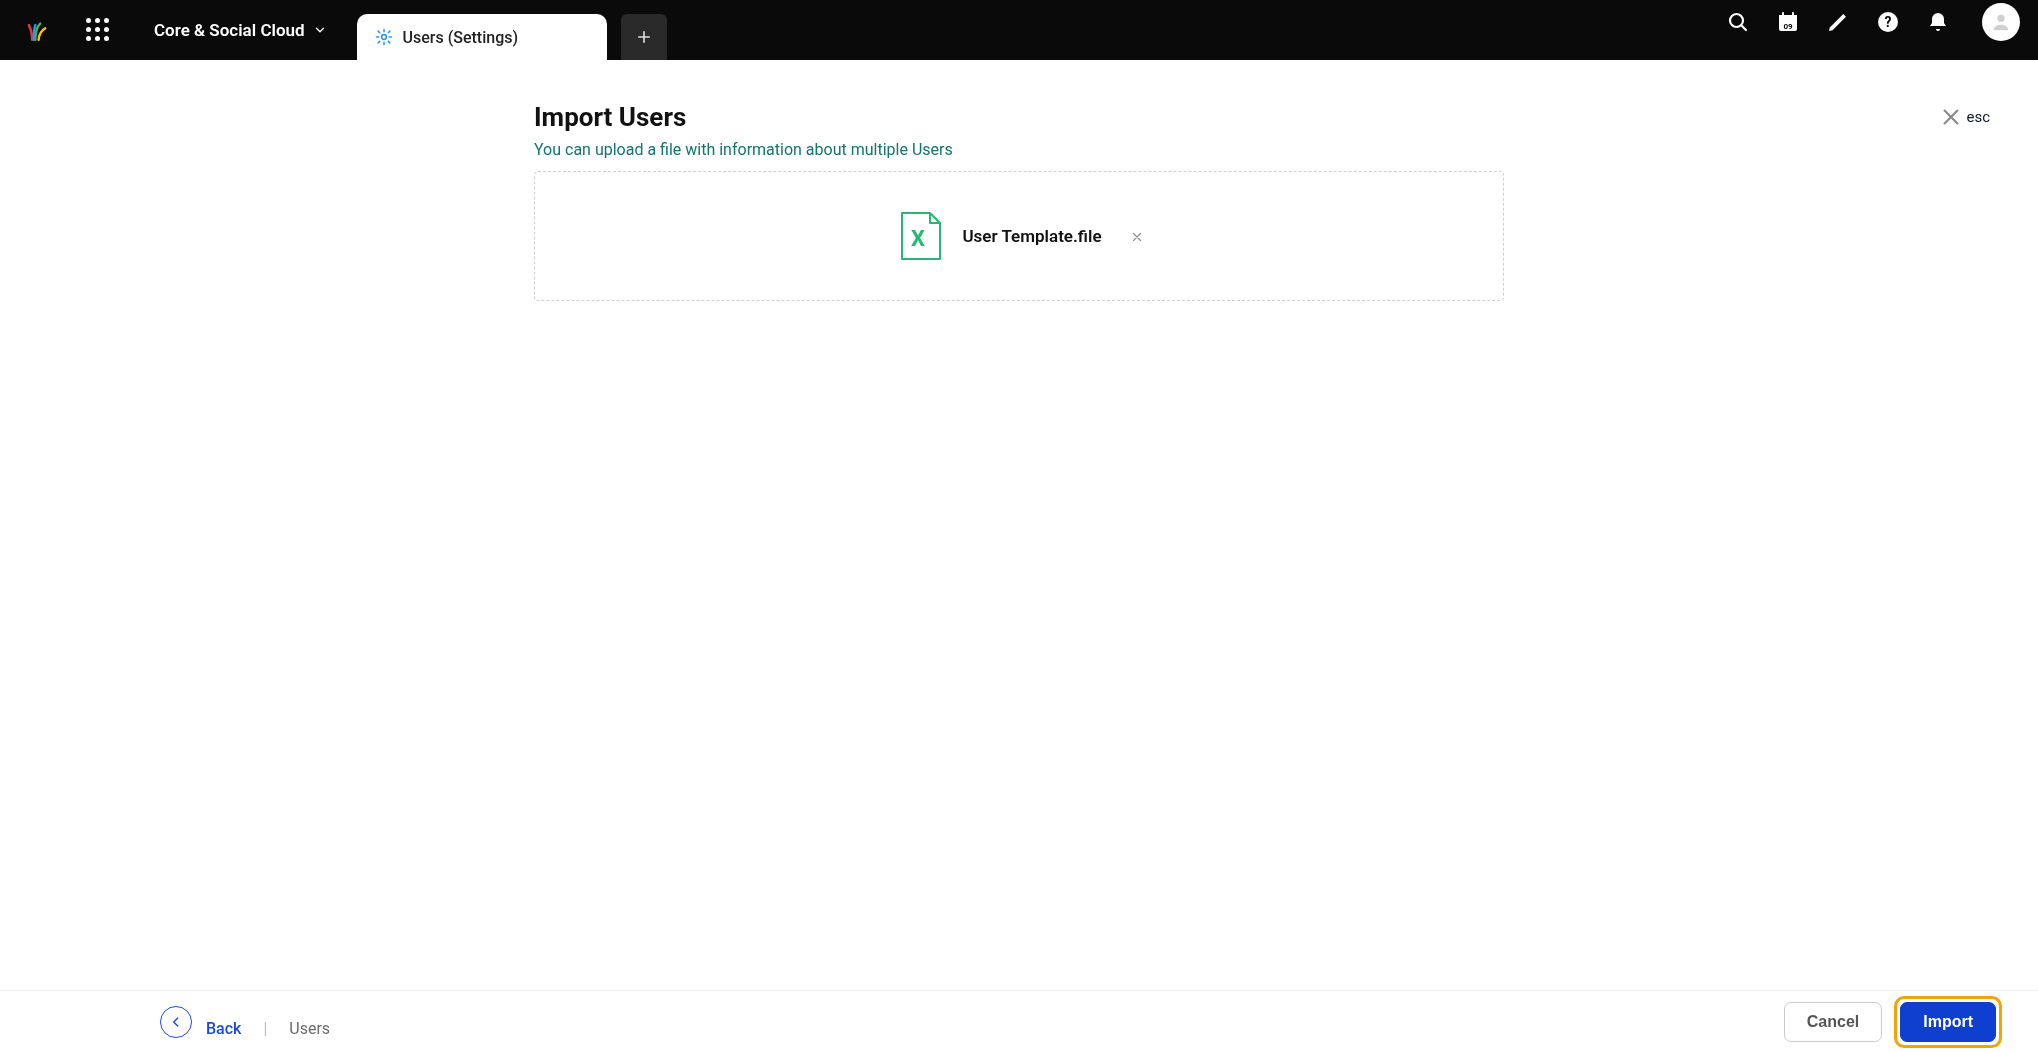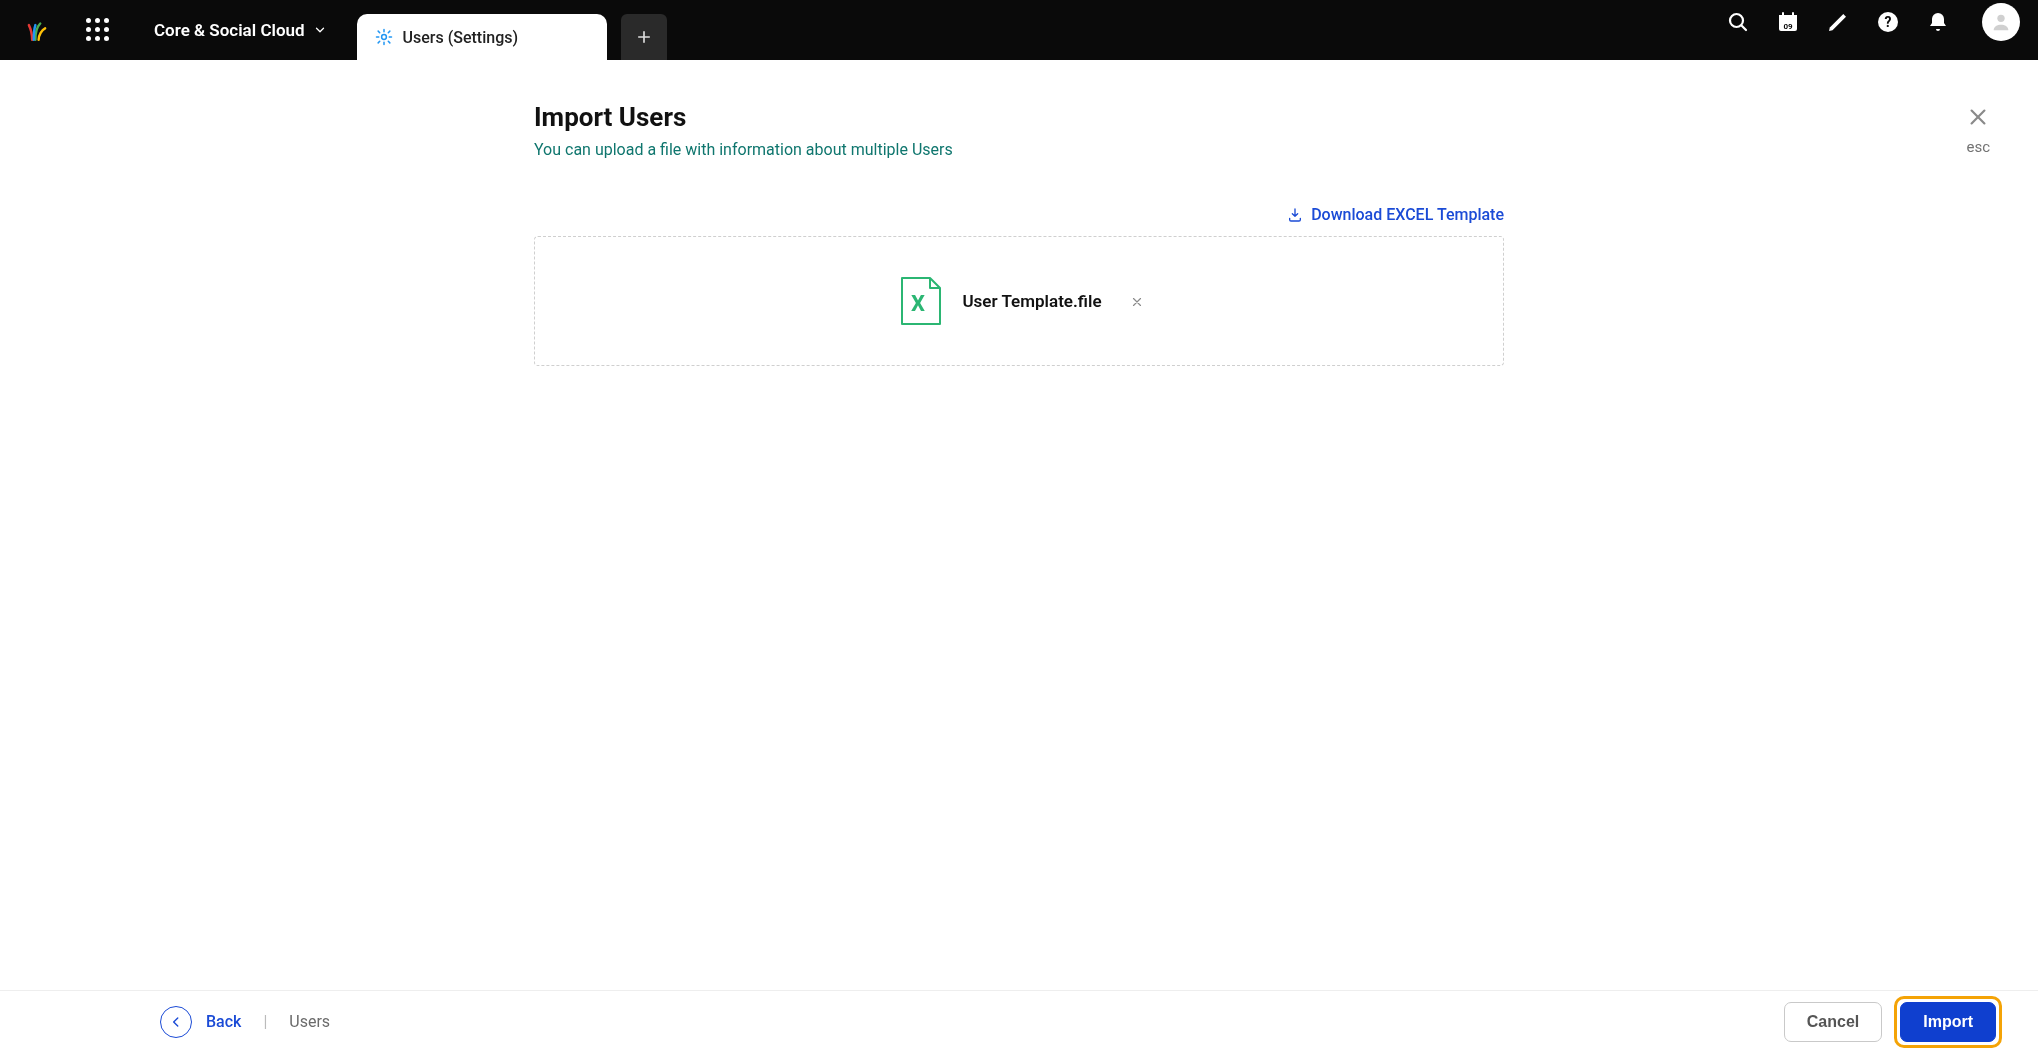--- a/index.html
+++ b/index.html
@@ -37,27 +37,27 @@
   .download-row { display: flex; justify-content: flex-end; align-items: center; margin-top: 46px; gap: 8px; }
   .download-link { color: #1b4bd6; font-weight: 500; font-size: 16px; display: inline-flex; align-items: center; gap: 8px; cursor: pointer; }
   .download-link svg { width: 16px; height: 16px; }
 
   .dropzone { margin-top: 12px; border: 1px dashed #cfcfcf; border-radius: 4px; height: 130px; display: flex; align-items: center; justify-content: center; gap: 14px; }
   .file-icon { width: 54px; height: 54px; }
   .file-name { font-weight: 600; font-size: 17px; color: #111; }
   .file-remove { width: 14px; height: 14px; margin-left: 14px; cursor: pointer; }
   .file-remove svg { width: 14px; height: 14px; }
 
-  .close-panel { position: absolute; top: 46px; right: 48px; display: flex; flex-direction: column; align-items: center; gap: 10px; cursor: pointer; color: #737373; }
+  .close-panel { position: absolute; top: 46px; right: 48px; display: flex; flex-direction: row; align-items: center; gap: 4px; cursor: pointer; color: #0f172a; }
   .close-panel svg { width: 22px; height: 22px; }
   .close-panel .esc { font-size: 15px; }
 
   
   .footer { border-top: 1px solid #eee; height: 62px; display: flex; align-items: center; justify-content: space-between; padding: 0 36px 0 160px; }
-  .back-group { display: flex; align-items: center; gap: 14px; }
+  .back-group { display: flex; align-items: flex-end; gap: 14px; }
   .back-circle { width: 32px; height: 32px; border: 1.5px solid #1b4bd6; border-radius: 50%; display: inline-flex; align-items: center; justify-content: center; cursor: pointer; }
   .back-circle svg { width: 14px; height: 14px; }
   .back-text { color: #1b4bd6; font-weight: 500; font-size: 16px; cursor: pointer; }
   .crumb-sep { color: #bbb; margin: 0 8px; }
   .crumb-current { color: #6b6b6b; font-size: 16px; }
 
   .footer-actions { display: flex; align-items: center; gap: 12px; }
   .btn { height: 40px; padding: 0 22px; border-radius: 7px; font-size: 16px; font-weight: 600; cursor: pointer; display: inline-flex; align-items: center; justify-content: center; }
   .btn-outline { background: #fff; border: 1px solid #c9c9c9; color: #555; }
   .btn-primary { background: #0f3fcf; border: 1px solid #0f3fcf; color: #fff; }
@@ -157,29 +157,20 @@
     <svg viewBox="0 0 24 24">
       <path d="M5 5l14 14M19 5L5 19" stroke="#8a8a8a" stroke-width="2.4" stroke-linecap="round"></path>
     </svg>
     <span class="esc">esc</span>
   </div>
 
   <div class="content-wrap">
     <h1 class="page-title">Import Users</h1>
     <p class="page-subtitle">You can upload a file with information about multiple Users</p>
 
-    <div class="download-row">
-      <a class="download-link">
-        <svg viewBox="0 0 24 24">
-          <path d="M12 3v11m0 0l-4-4m4 4l4-4" stroke="#1b4bd6" stroke-width="2" fill="none" stroke-linecap="round" stroke-linejoin="round"></path>
-          <path d="M4 17v2a2 2 0 002 2h12a2 2 0 002-2v-2" stroke="#1b4bd6" stroke-width="2" fill="none" stroke-linecap="round"></path>
-        </svg>
-        <span>Download EXCEL Template</span>
-      </a>
-    </div>
 
     <div class="dropzone">
       <svg class="file-icon" viewBox="0 0 54 54">
         <path d="M8 4h28l10 10v36H8z" fill="#fff" stroke="#2bb673" stroke-width="2" stroke-linejoin="round"></path>
         <path d="M36 4v10h10" fill="none" stroke="#2bb673" stroke-width="2" stroke-linejoin="round"></path>
         <text x="24" y="37" text-anchor="middle" font-size="22" font-weight="700" fill="#2bb673">X</text>
       </svg>
       <span class="file-name">User Template.file</span>
       <span class="file-remove">
         <svg viewBox="0 0 24 24">

